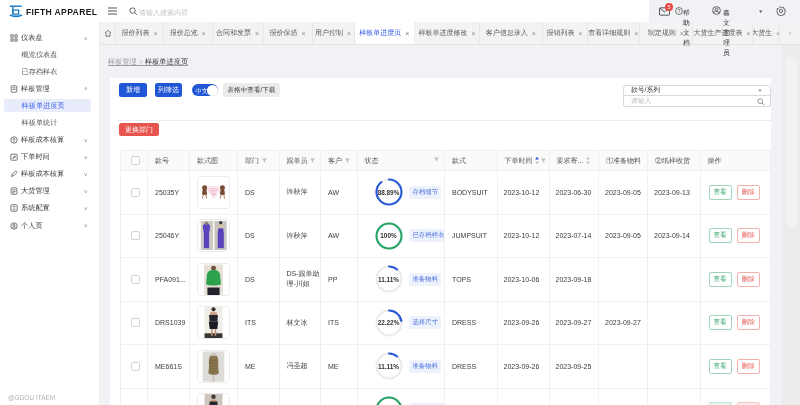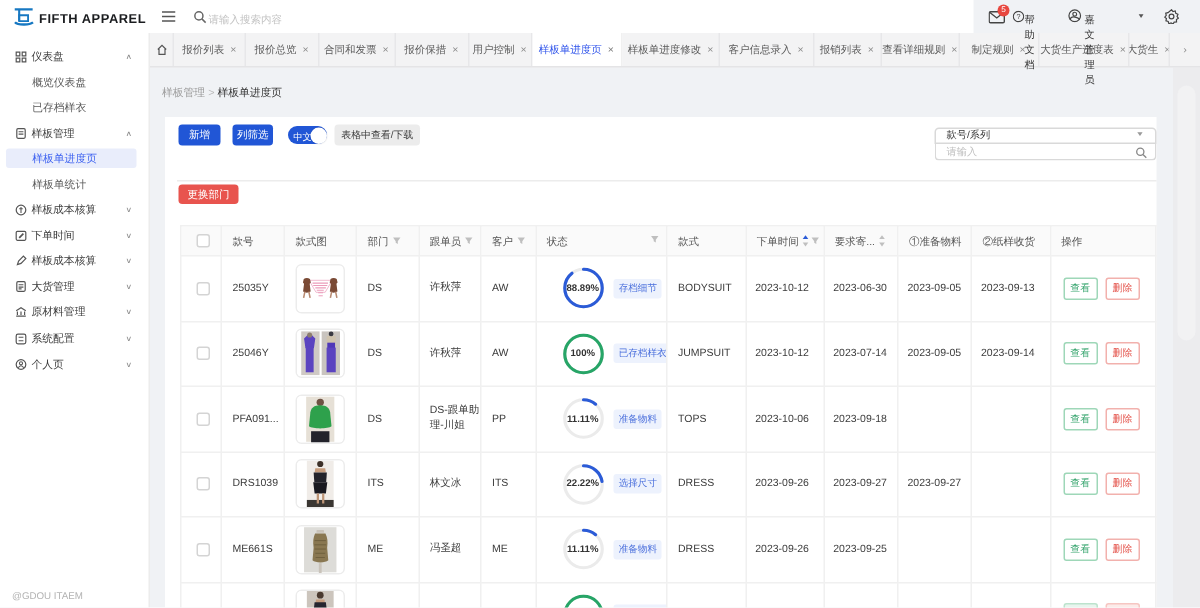--- a/index.html
+++ b/index.html
@@ -23,21 +23,21 @@
 .mi.act .hl{position:absolute;left:4px;right:8px;top:2px;bottom:2px;background:#e9edfb;border-radius:2px;}
 .mi.act .tx{color:#3a5ff0;z-index:1;}
 #copyright{position:absolute;left:8px;bottom:4px;font-size:6.5px;color:#b3b3b3;}
 
 #tabs{position:absolute;left:100px;top:22px;width:700px;height:23px;background:#f3f3f4;border-bottom:1px solid #e4e4e6;z-index:3;display:flex;}
 .tab{height:100%;display:flex;align-items:center;justify-content:center;border-right:1px solid #e7e7e9;font-size:7px;color:#5c5c5c;white-space:nowrap;overflow:hidden;}
 .tab .x{margin-left:4px;color:#8c8c8c;font-size:7px;}
 .tab.on{color:#2f54eb;background:#fff;border-right-color:#f0f0f0;}
 .tab.on .x{color:#7a7a7a;}
 
-#crumb{position:absolute;left:108px;top:57px;font-size:7.2px;color:#9a9a9a;z-index:1;}
+#crumb{position:absolute;left:108px;top:57px;font-size:7.2px;color:#9a9a9a;z-index:1;text-decoration:underline;}
 #crumb b{color:#333;font-weight:normal;}
 #card{position:absolute;left:110px;top:78px;width:661px;height:327px;background:#fff;z-index:1;}
 .btn{position:absolute;height:14px;border-radius:2.5px;font-size:7px;display:flex;align-items:center;justify-content:center;}
 .btn.blue{background:#2156d6;color:#fff;}
 .btn.grey{background:#ececec;color:#3d3d3d;}
 .btn.red{background:#e8544e;color:#fff;}
 #toggle{position:absolute;width:26px;height:12px;background:#2156d6;border-radius:6px;}
 #toggle .t{position:absolute;left:3.5px;top:2.5px;font-size:6.2px;color:#fff;}
 #toggle .k{position:absolute;right:0.5px;top:0.5px;width:11px;height:11px;background:#fff;border-radius:50%;box-shadow:0 0 1px rgba(0,0,0,.2);}
 #selbox{position:absolute;left:513px;top:6.5px;width:148px;height:11.5px;border:1px solid #d9d9d9;border-radius:3px 3px 0 0;font-size:6.8px;color:#333;display:flex;align-items:center;padding-left:7px;}
@@ -168,29 +168,20 @@
       <span class="car">∨</span>
     </div>
     <div class="mi">
       <span class="ic">
         <svg width="8" height="8" viewBox="0 0 10 10">
           <rect x="1.5" y="1" width="7" height="8" rx="1" fill="none" stroke="#555" stroke-width="1"></rect>
           <path d="M3 3.5h4M3 5.5h4M3 7h2.5" stroke="#555" stroke-width="0.9"></path>
         </svg>
       </span>
       <span class="tx">大货管理</span>
-      <span class="car">∨</span>
-    </div>
-    <div class="mi">
-      <span class="ic">
-        <svg width="8" height="8" viewBox="0 0 10 10">
-          <path d="M1 4l4-2.5L9 4M2 4.5v3M5 4.5v3M8 4.5v3M1 8.5h8" fill="none" stroke="#555" stroke-width="1"></path>
-        </svg>
-      </span>
-      <span class="tx">原材料管理</span>
       <span class="car">∨</span>
     </div>
     <div class="mi">
       <span class="ic">
         <svg width="8" height="8" viewBox="0 0 10 10">
           <rect x="1" y="1" width="8" height="8" rx="1.5" fill="none" stroke="#555" stroke-width="1"></rect>
           <path d="M3 3.5h4M3 6.5h4" stroke="#555" stroke-width="0.9"></path>
         </svg>
       </span>
       <span class="tx">系统配置</span>

